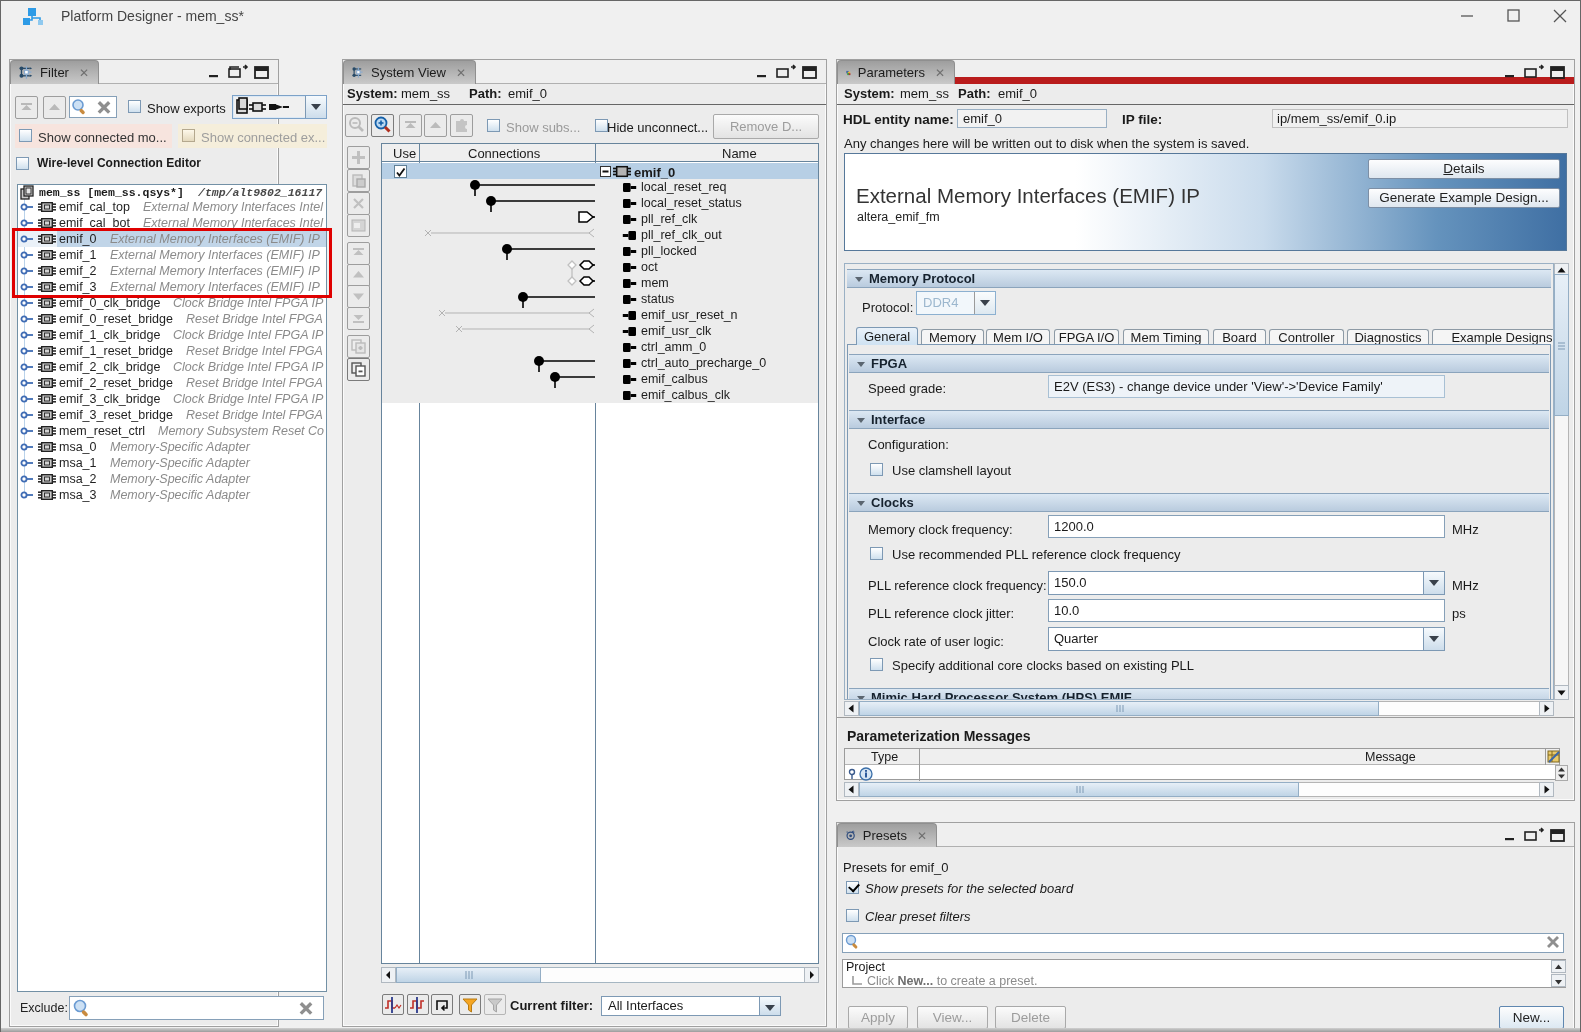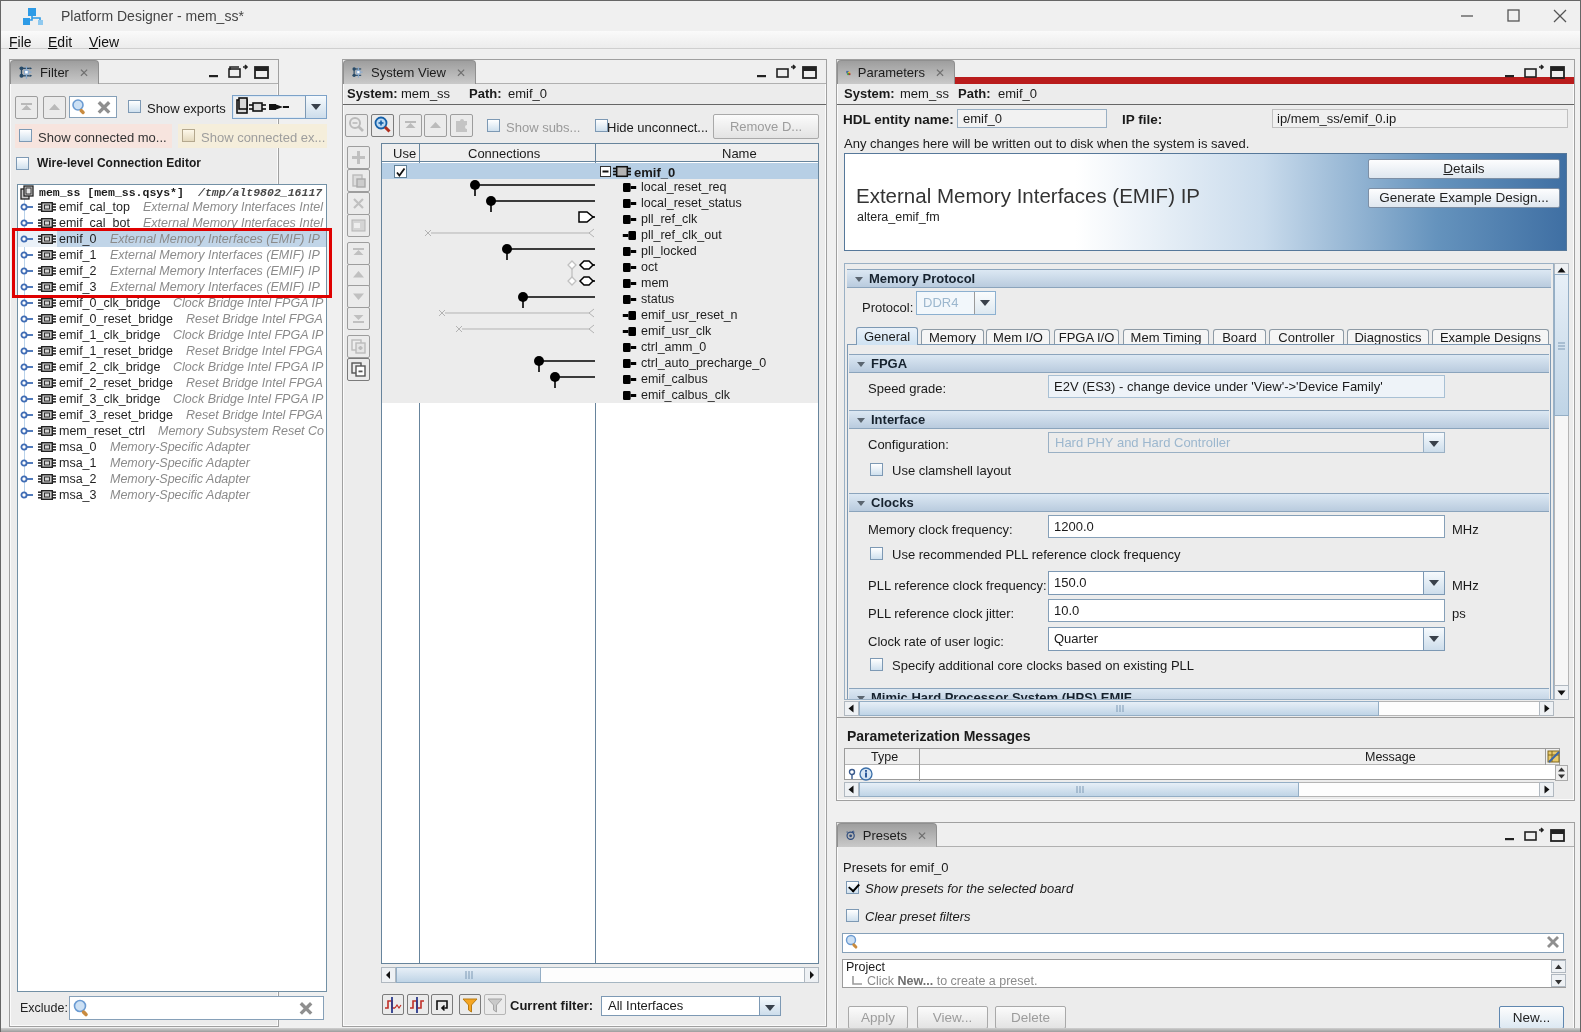--- a/index.html
+++ b/index.html
@@ -55,25 +55,20 @@
       <path d="M9 9 v4 h-5 M9 11 h8 v2" stroke="#2e9be6" stroke-width="1.6" fill="none"></path>
       <rect x="15" y="13" width="5" height="5" fill="#8fc9ef"></rect>
     </svg>
     <div id="title-text">Platform Designer - mem_ss*</div>
     <svg class="abs" style="left:1456px;top:6px" width="120" height="18" viewBox="0 0 120 18">
       <line x1="4" y1="9" x2="16" y2="9" stroke="#555" stroke-width="1.3"></line>
       <rect x="51" y="3" width="11" height="11" fill="none" stroke="#555" stroke-width="1.3"></rect>
       <line x1="97" y1="3" x2="109" y2="15" stroke="#555" stroke-width="1.3"></line>
       <line x1="109" y1="3" x2="97" y2="15" stroke="#555" stroke-width="1.3"></line>
     </svg>
-  </div>
-  <div id="menubar">
-    <div class="menu-item" style="left:8px"><span class="mn">F</span>ile</div>
-    <div class="menu-item" style="left:47px"><span class="mn">E</span>dit</div>
-    <div class="menu-item" style="left:88px"><span class="mn">V</span>iew</div>
   </div>
 
   <div id="pfilter" class="panel" style="left:8px;top:58px;width:270px;height:968px;">
     <div class="ptabrow" style="border-bottom:1px solid #b0b0b0;background:#efefef">
       <div class="ptab" style="width:89px">
         <svg width="17" height="17" viewBox="0 0 17 17">
           <line x1="3" y1="3.5" x2="13" y2="3.5" stroke="#274a68" stroke-width="1.6"></line>
           <line x1="3" y1="12.5" x2="13" y2="12.5" stroke="#274a68" stroke-width="1.6"></line>
           <line x1="3" y1="3" x2="3" y2="13" stroke="#274a68" stroke-width="1.6"></line>
           <circle cx="3" cy="3.5" r="2.4" fill="#274a68"></circle>
@@ -866,33 +861,29 @@
           <span class="car" style="border-color:#9b9b9b;background:linear-gradient(#fafcfd,#dde8f0)"></span>
         </div>
         <div class="abs" style="left:11px;top:63px;width:62px;height:18px;background:linear-gradient(#e9f1f9,#cfe2f2);border:1px solid #7d99b4;border-bottom:none;border-radius:3px 3px 0 0;z-index:3;text-align:center;font-size:13px;line-height:17px">General</div>
         <div class="abs" style="left:76px;top:65px;width:63px;height:16px;background:#f5f5f5;border:1px solid #8d9aa5;border-bottom:none;border-radius:3px 3px 0 0;text-align:center;font-size:13px;line-height:15px">Memory</div>
         <div class="abs" style="left:141px;top:65px;width:64px;height:16px;background:#f5f5f5;border:1px solid #8d9aa5;border-bottom:none;border-radius:3px 3px 0 0;text-align:center;font-size:13px;line-height:15px">Mem I/O</div>
         <div class="abs" style="left:209px;top:65px;width:65px;height:16px;background:#f5f5f5;border:1px solid #8d9aa5;border-bottom:none;border-radius:3px 3px 0 0;text-align:center;font-size:13px;line-height:15px">FPGA I/O</div>
         <div class="abs" style="left:278px;top:65px;width:86px;height:16px;background:#f5f5f5;border:1px solid #8d9aa5;border-bottom:none;border-radius:3px 3px 0 0;text-align:center;font-size:13px;line-height:15px">Mem Timing</div>
         <div class="abs" style="left:368px;top:65px;width:53px;height:16px;background:#f5f5f5;border:1px solid #8d9aa5;border-bottom:none;border-radius:3px 3px 0 0;text-align:center;font-size:13px;line-height:15px">Board</div>
         <div class="abs" style="left:424px;top:65px;width:75px;height:16px;background:#f5f5f5;border:1px solid #8d9aa5;border-bottom:none;border-radius:3px 3px 0 0;text-align:center;font-size:13px;line-height:15px">Controller</div>
         <div class="abs" style="left:502px;top:65px;width:82px;height:16px;background:#f5f5f5;border:1px solid #8d9aa5;border-bottom:none;border-radius:3px 3px 0 0;text-align:center;font-size:13px;line-height:15px">Diagnostics</div>
-        <div class="abs" style="left:587px;top:65px;width:117px;height:16px;background:#f5f5f5;border:1px solid #8d9aa5;border-bottom:none;border-radius:3px 3px 0 0;text-align:center;font-size:13px;line-height:15px">Example Designs</div>
+        <div class="abs" style="left:587px;top:65px;width:140px;height:16px;background:#f5f5f5;border:1px solid #8d9aa5;border-bottom:none;border-radius:3px 3px 0 0;text-align:center;font-size:13px;line-height:15px">Example Designs</div>
         <div class="abs" style="left:2px;top:80px;width:704px;height:357px;border:1px solid #7d99b4;background:#ececec"></div>
         <div class="secbar" style="left:4px;top:90px;width:700px"><span class="tri"></span>FPGA</div>
         <div class="lbl" style="left:23px;top:117px">Speed grade:</div>
         <div class="tf" style="left:203px;top:111px;width:397px;height:23px;background:#eef3f8;border-color:#a8c0d4">
           <span class="lbl" style="left:5px;top:3px">E2V (ES3) - change device under 'View'-&gt;'Device Family'</span>
         </div>
         <div class="secbar" style="left:4px;top:146px;width:700px"><span class="tri"></span>Interface</div>
         <div class="lbl" style="left:23px;top:173px">Configuration:</div>
-        <div class="combo" style="left:203px;top:168px;width:397px;height:21px;border-color:#9ab0c4">
-          <span class="lbl" style="left:6px;top:2px;color:#9cb7ce">Hard PHY and Hard Controller</span>
-          <span class="car" style="border-color:#9ab0c4"></span>
-        </div>
         <span class="cb" style="position:absolute;left:25px;top:199px"></span>
         <div class="lbl" style="left:47px;top:199px">Use clamshell layout</div>
         <div class="secbar" style="left:4px;top:229px;width:700px"><span class="tri"></span>Clocks</div>
         <div class="lbl" style="left:23px;top:258px">Memory clock frequency:</div>
         <div class="tf" style="left:203px;top:251px;width:397px;height:23px">
           <span class="lbl" style="left:5px;top:3px">1200.0</span>
         </div>
         <div class="lbl" style="left:607px;top:258px">MHz</div>
         <span class="cb" style="position:absolute;left:25px;top:283px"></span>
         <div class="lbl" style="left:47px;top:283px">Use recommended PLL reference clock frequency</div>

